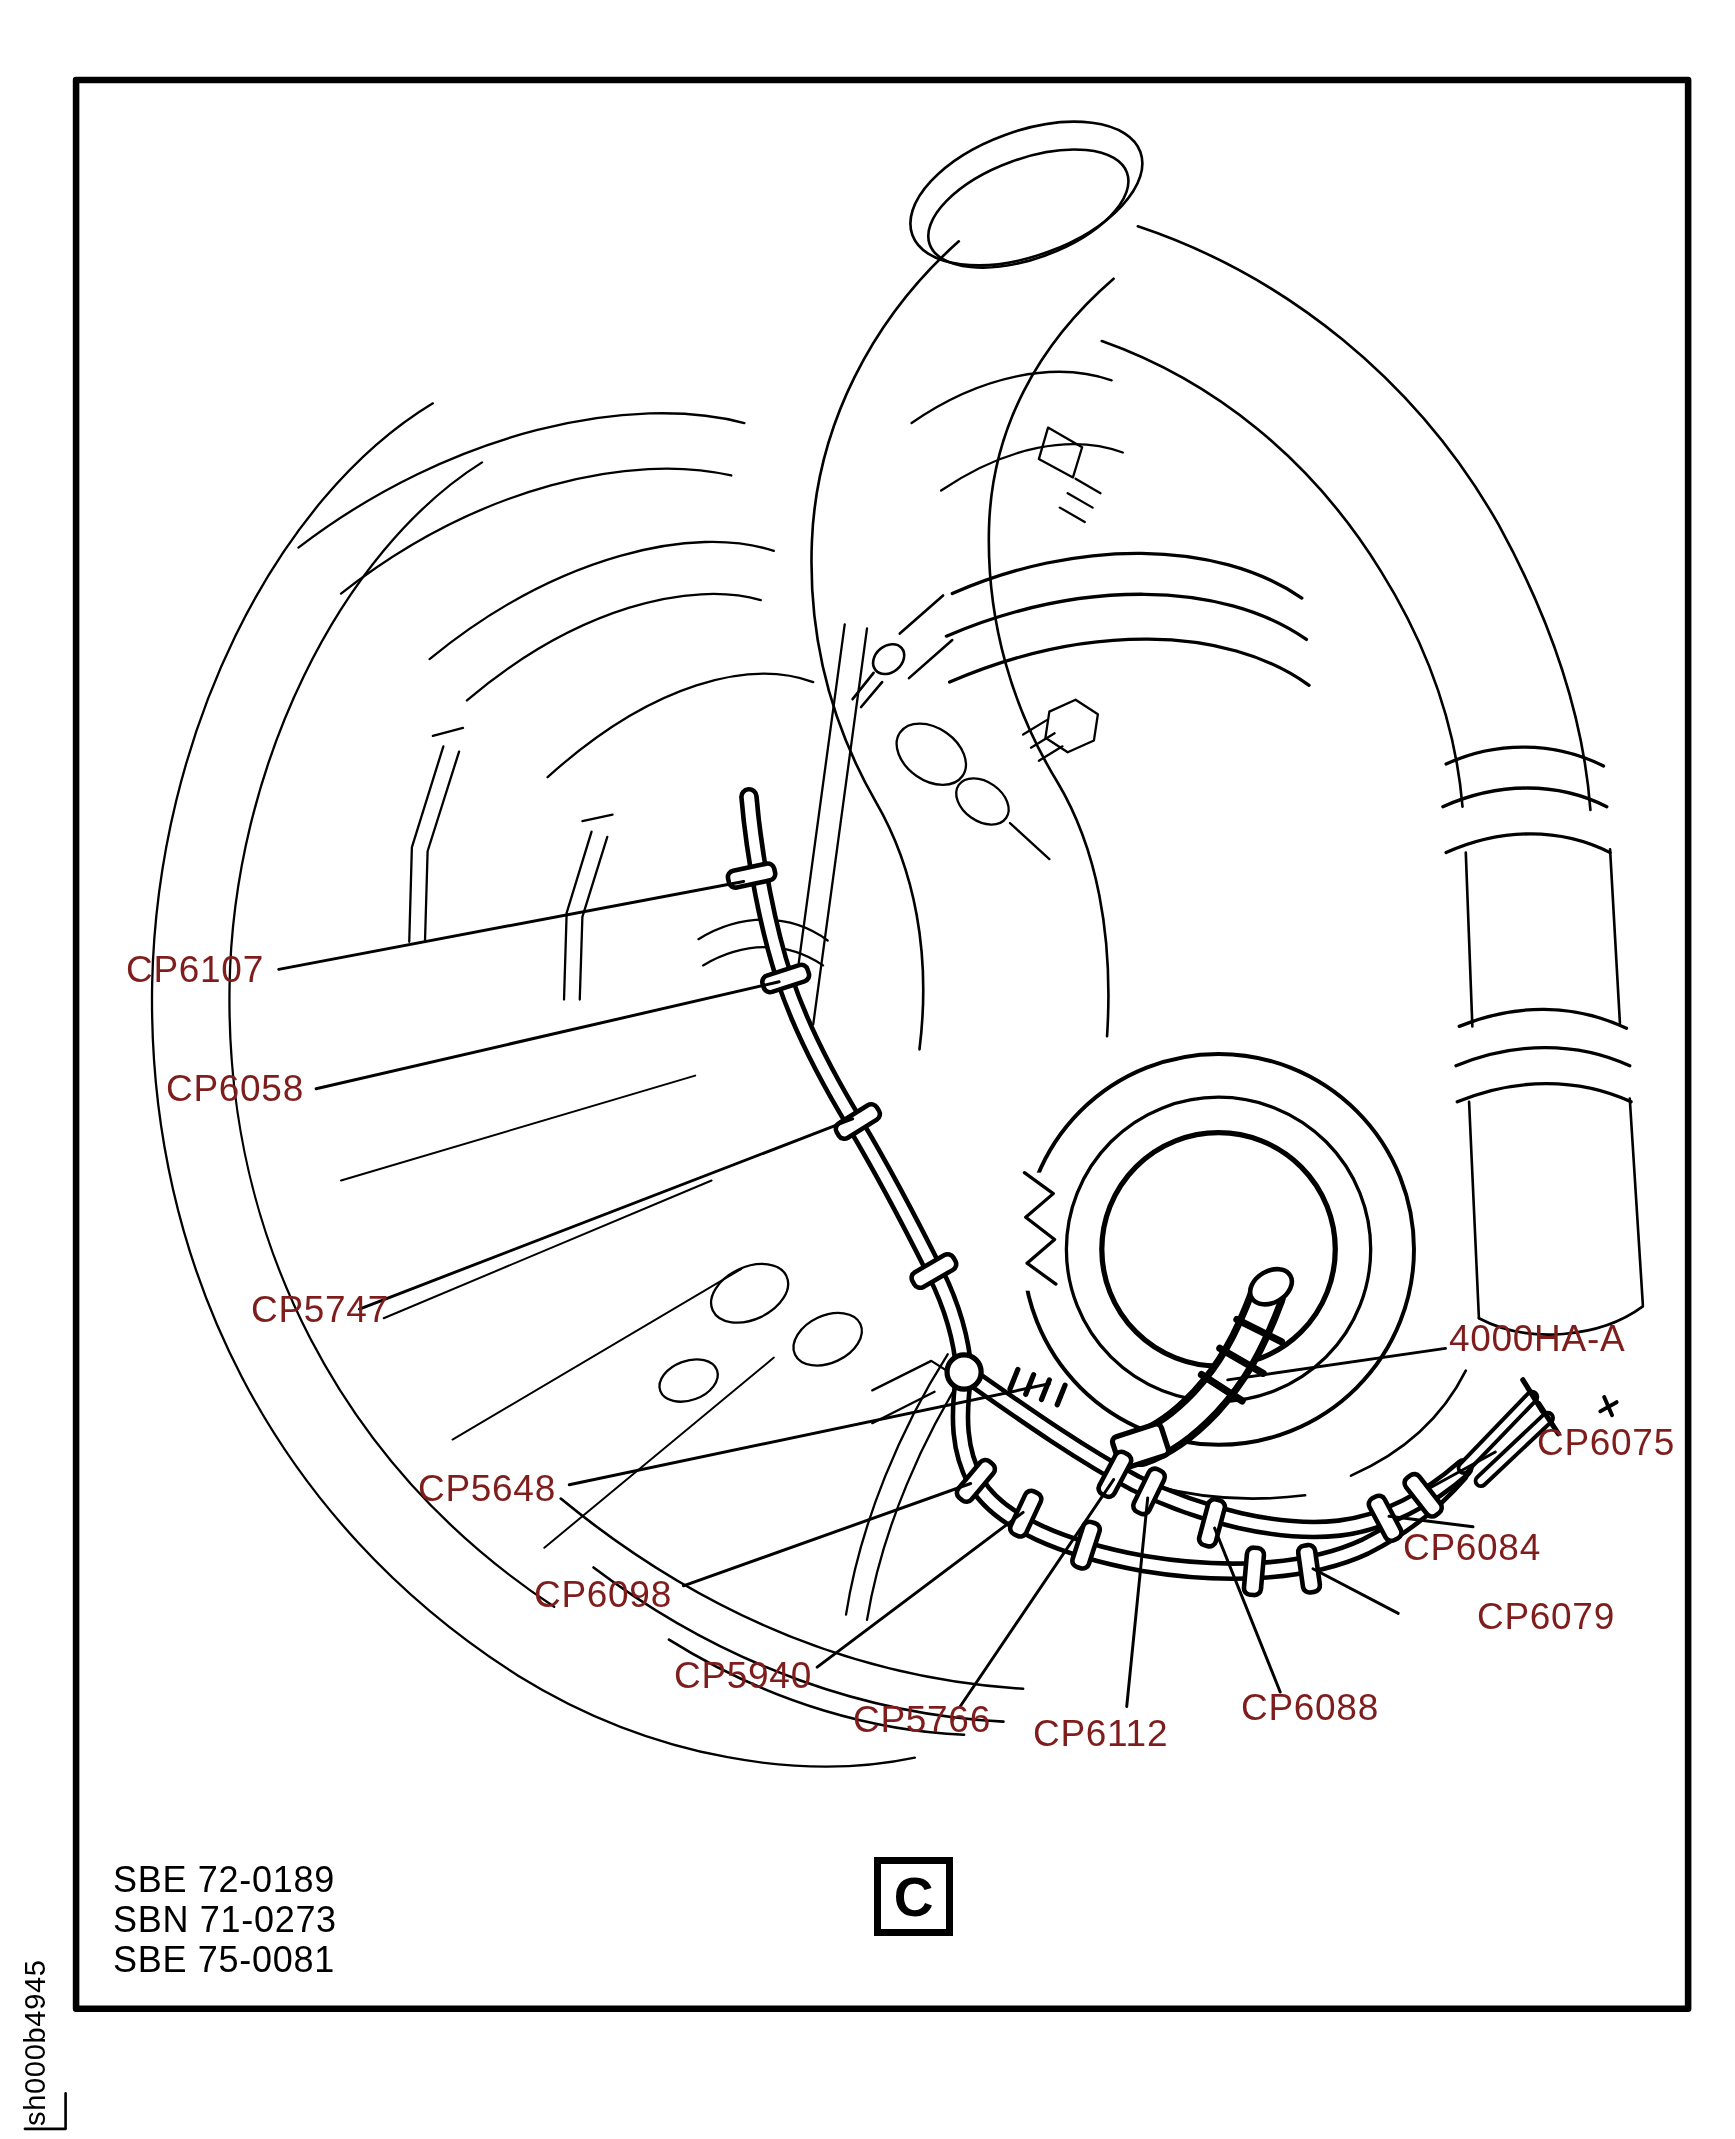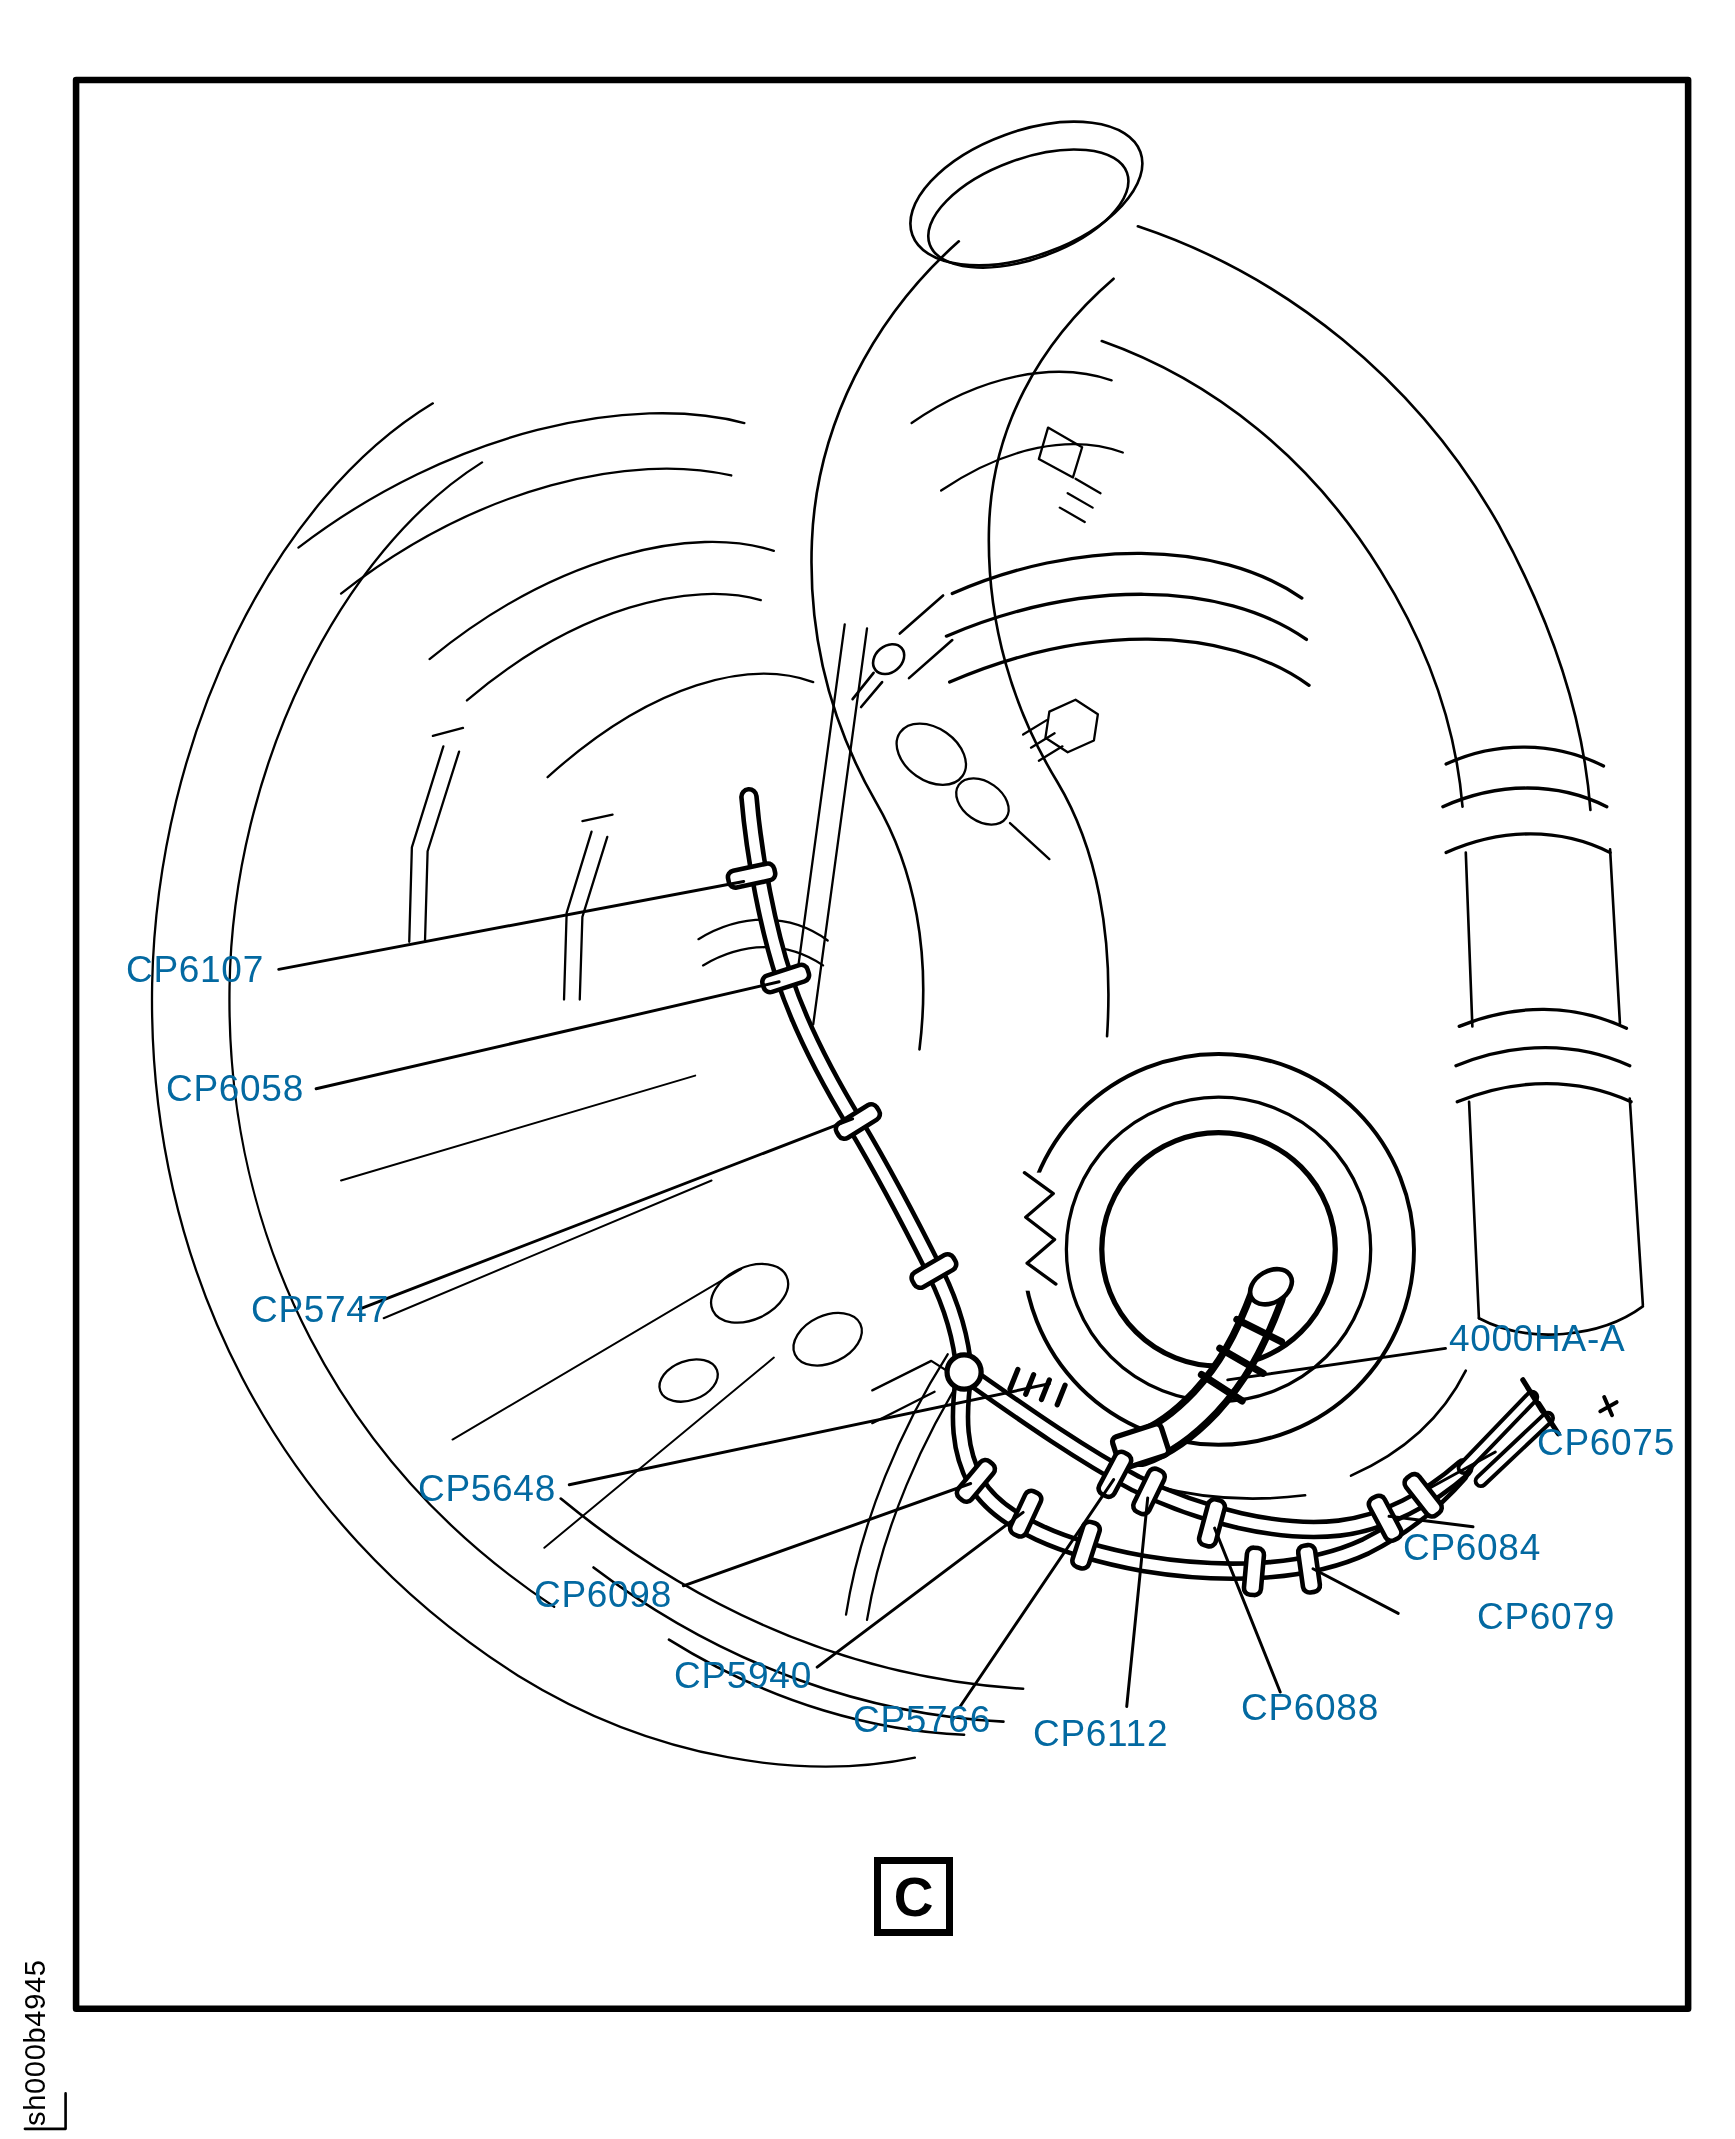--- a/index.html
+++ b/index.html
@@ -15,21 +15,21 @@
     overflow: hidden;
   }
   #artwork {
     position: absolute; left: 0; top: 0;
     width: 1736px; height: 2140px;
   }
   .callout {
     position: absolute;
     font-size: 37px;
     line-height: 37px;
-    color: #0369a1;
+    color: #7f1d1d;
     white-space: nowrap;
     letter-spacing: 0.7px;
   }
   #footer-codes {
     position: absolute;
     left: 113px; top: 1860px;
     font-size: 36px;
     line-height: 40px;
     color: #000;
     letter-spacing: 0.7px;
@@ -228,20 +228,25 @@
   <div class="callout" style="left:534px;  top:1576px;">CP6098</div>
   <div class="callout" style="left:674px; top:1657px;">CP5940</div>
   <div class="callout" style="left:853px; top:1701px;">CP5766</div>
   <div class="callout" style="left:1033px; top:1703px;margin-top:12px;">CP6112</div>
   <div class="callout" style="left:1241px; top:1689px;">CP6088</div>
   <div class="callout" style="left:1403px; top:1529px;">CP6084</div>
   <div class="callout" style="left:1477px; top:1598px;">CP6079</div>
   <div class="callout" style="left:1499px; top:1424px;margin-left:38px;">CP6075</div>
   <div class="callout" style="left:1449px; top:1320px;">4000HA-A</div>
 
+  <div id="footer-codes">
+    <div>SBE 72-0189</div>
+    <div>SBN 71-0273</div>
+    <div>SBE 75-0081</div>
+  </div>
 
   <div id="ref-letter-box">
     <span>C</span>
   </div>
 
   <div id="watermark">sh000b4945</div>
 
 </div>
 
 

